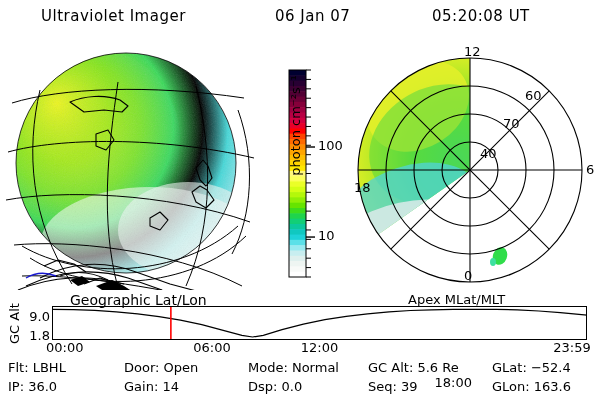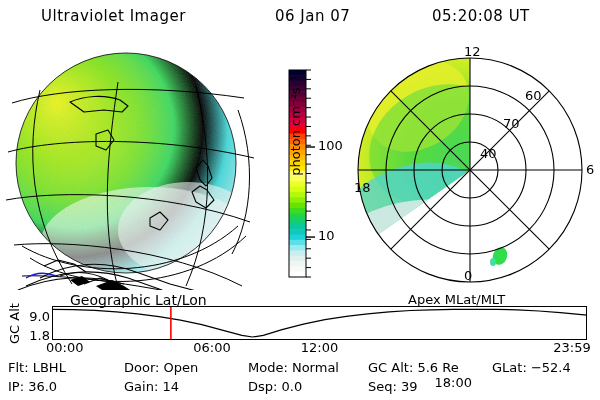--- a/index.html
+++ b/index.html
@@ -306,14 +306,15 @@
       <div class="scell c1">Door: Open</div>
       <div class="scell c2">Mode: Normal</div>
       <div class="scell c3">GC Alt: 5.6 Re</div>
       <div class="scell c4">GLat: −52.4</div>
     </div>
   <div class="srow" id="srow2">
       <div class="scell c0">IP: 36.0</div>
       <div class="scell c1">Gain: 14</div>
       <div class="scell c2">Dsp: 0.0</div>
       <div class="scell c3">Seq: 39</div>
+      <div class="scell c4">GLon: 163.6</div>
     </div>
 </div>
 
 </body></html>

